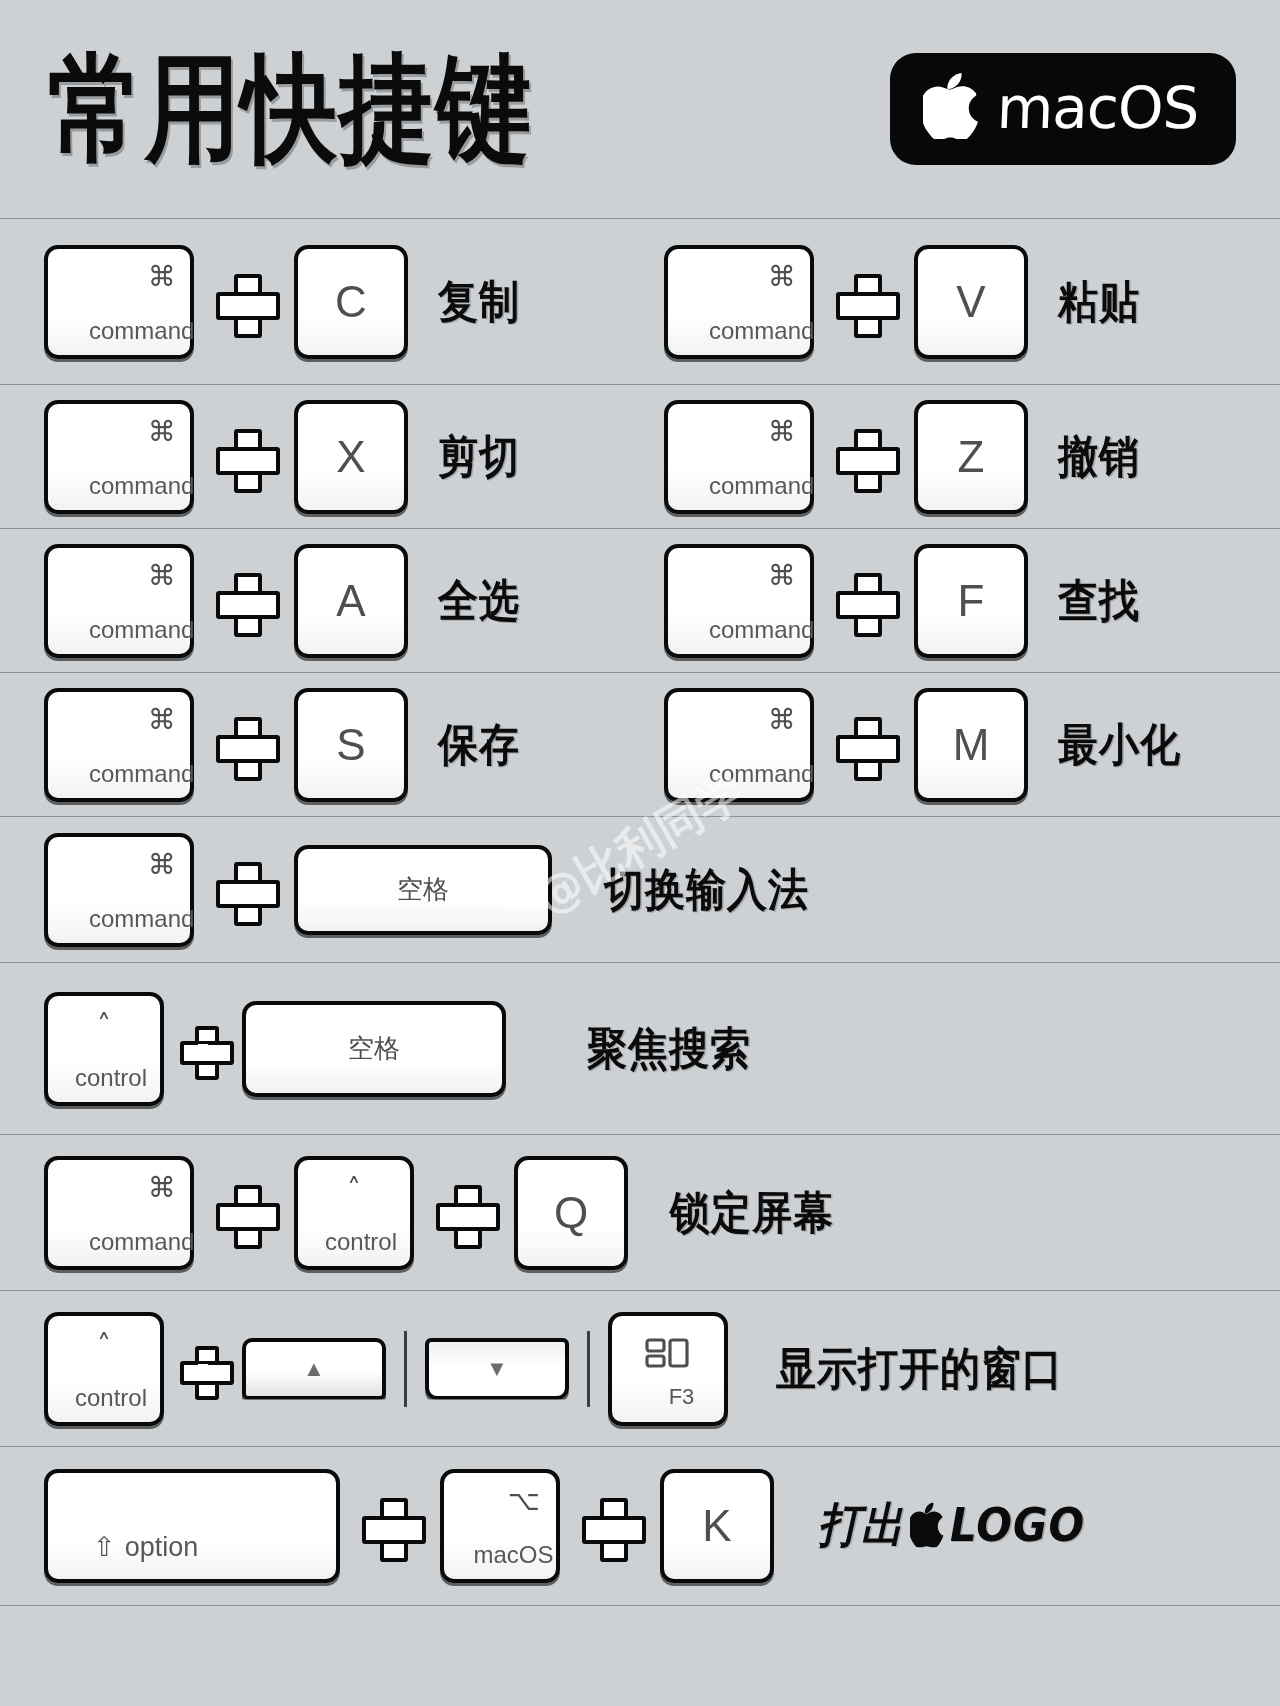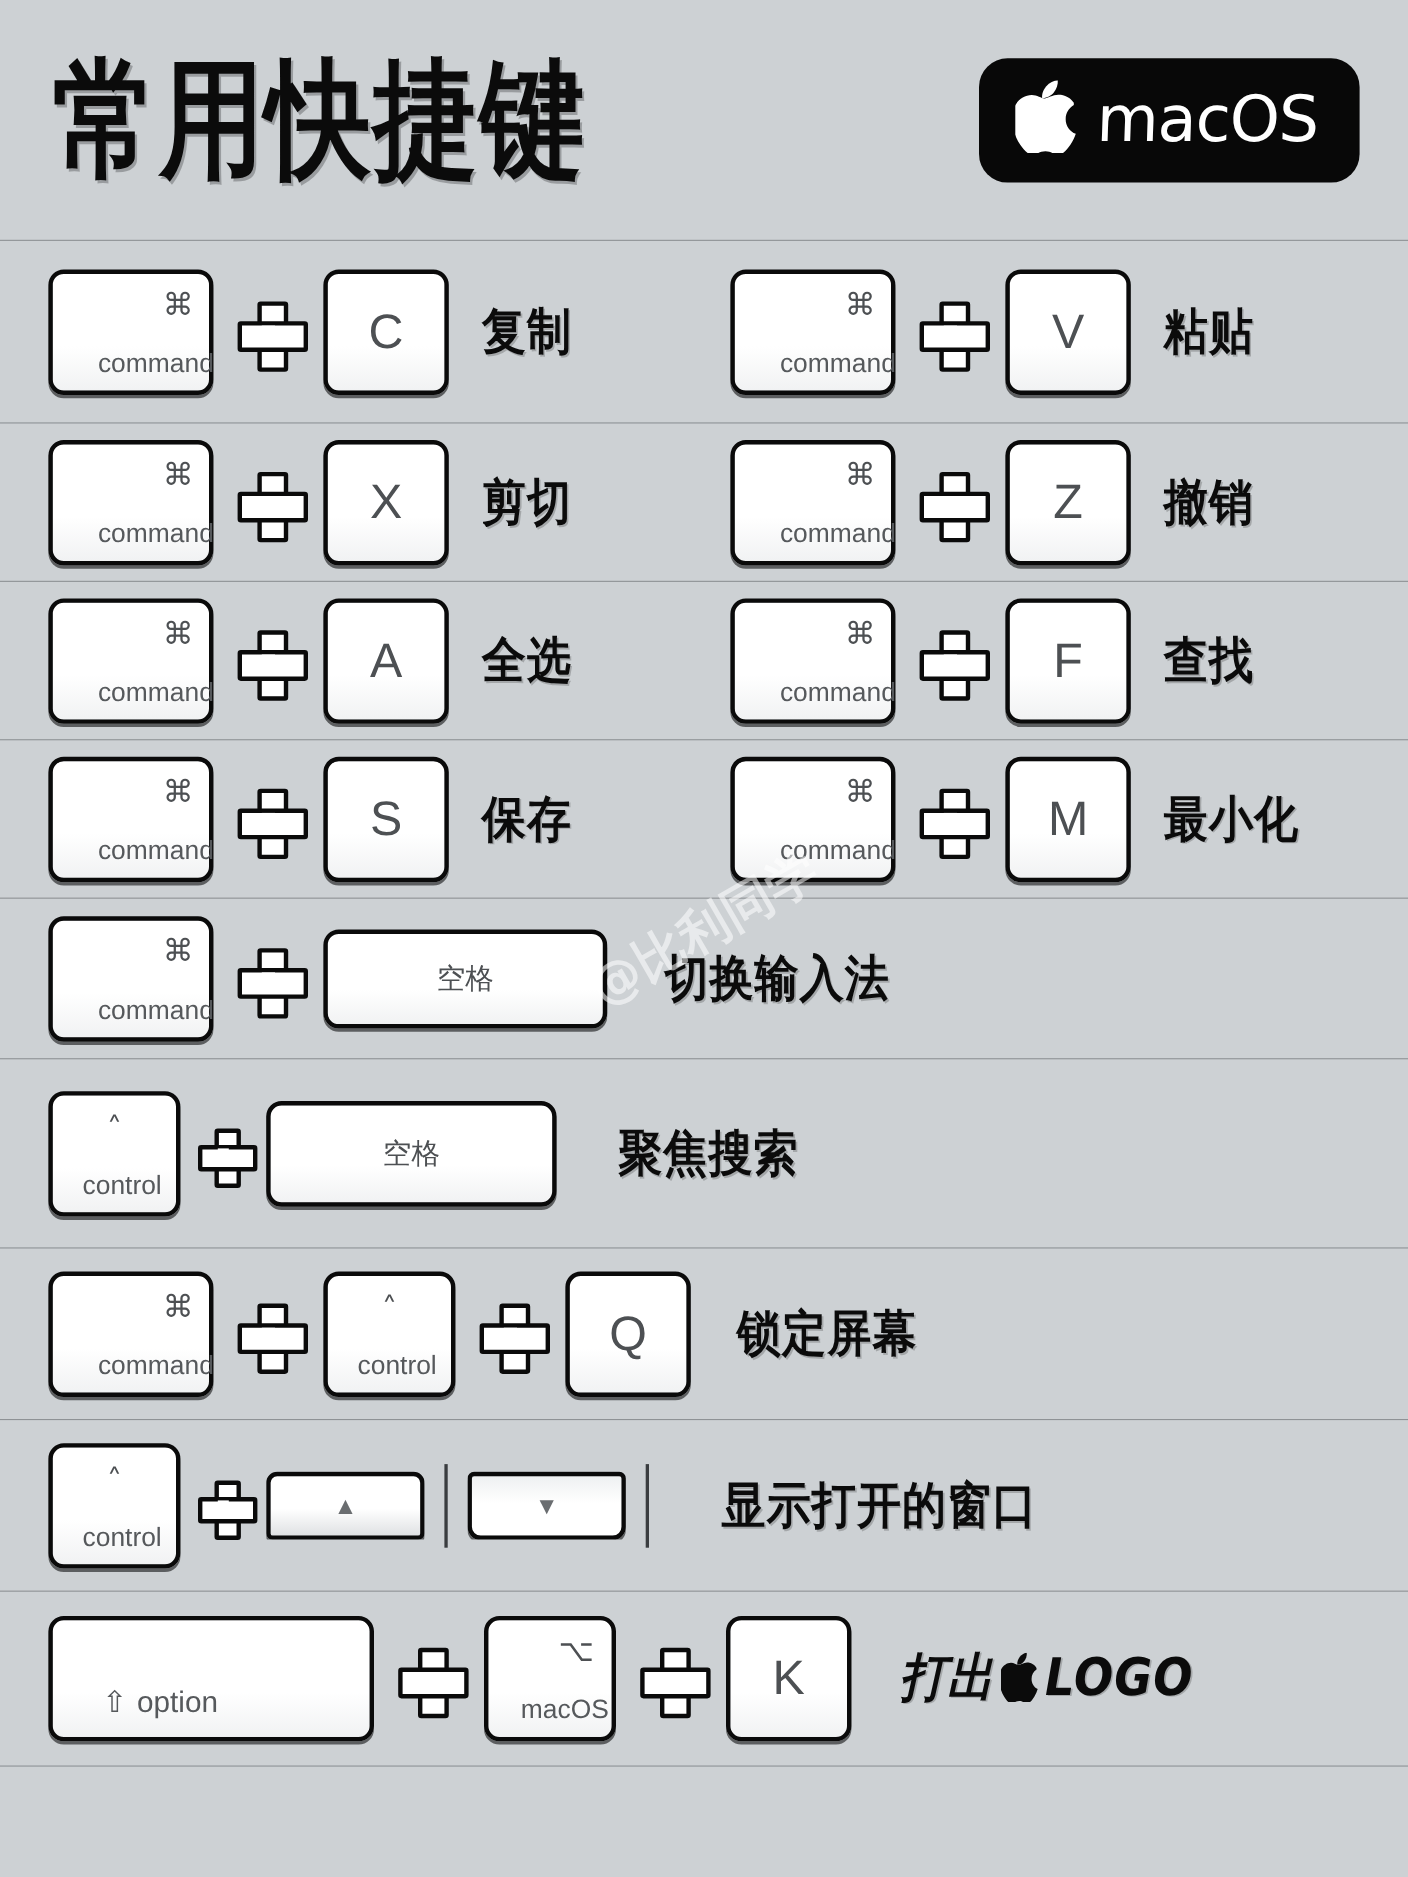--- a/index.html
+++ b/index.html
@@ -335,21 +335,21 @@
     <div class="key k-ctrl">
       <span class="glyph">˄</span>
       <span class="sub">control</span>
     </div>
     <div class="plus sm">
         <span class="mask"></span>
       </div>
     <div class="key k-space2">
       <span class="center">空格</span>
     </div>
-    <div class="labelblock" style="margin-left:56px;">
+    <div class="labelblock" style="margin-left:81px;">
       <div class="label">聚焦搜索</div>
     </div>
   </div>
 
   <div class="row" style="height:156px;">
     <div class="key k-cmd">
       <span class="glyph">⌘</span>
       <span class="sub">command</span>
     </div>
     <div class="plus">
@@ -377,20 +377,30 @@
         <span class="mask"></span>
       </div>
     <div class="key k-arrow up">
       <span class="center">▲</span>
     </div>
     <div class="kdivider"></div>
     <div class="key k-arrow down">
       <span class="center">▼</span>
     </div>
     <div class="kdivider"></div>
+    <div class="key k-f3">
+      <span class="glyph">
+        <svg width="46" height="30" viewBox="0 0 46 30" aria-hidden="true">
+          <rect x="2" y="2" width="17" height="11" rx="2.5" fill="none" stroke="#4d5053" stroke-width="3.2"></rect>
+          <rect x="2" y="18" width="17" height="10" rx="2.5" fill="none" stroke="#4d5053" stroke-width="3.2"></rect>
+          <rect x="25" y="2" width="17" height="26" rx="2.5" fill="none" stroke="#4d5053" stroke-width="3.2"></rect>
+        </svg>
+      </span>
+      <span class="sub">F3</span>
+    </div>
     <div class="label" style="margin-left:48px;">显示打开的窗口</div>
   </div>
 
   <div class="row" style="height:160px;">
     <div class="key k-shift">
       <span class="sub">
         <span>⇧</span>
         <span>option</span>
       </span>
     </div>

